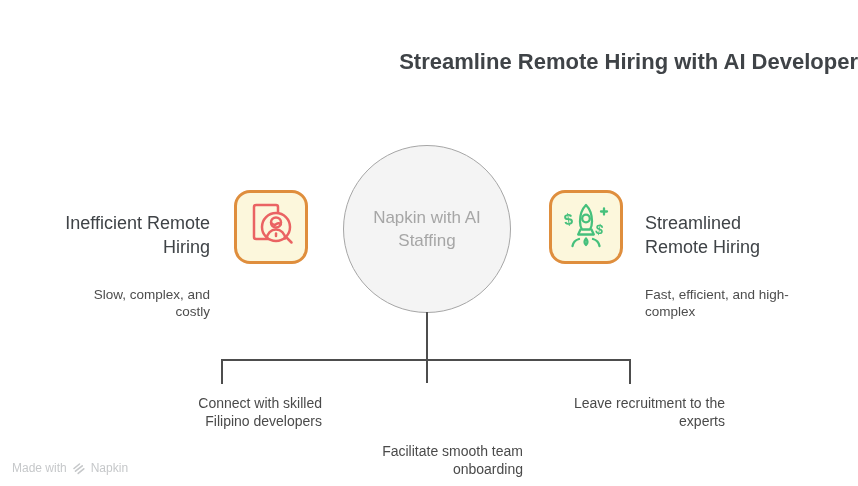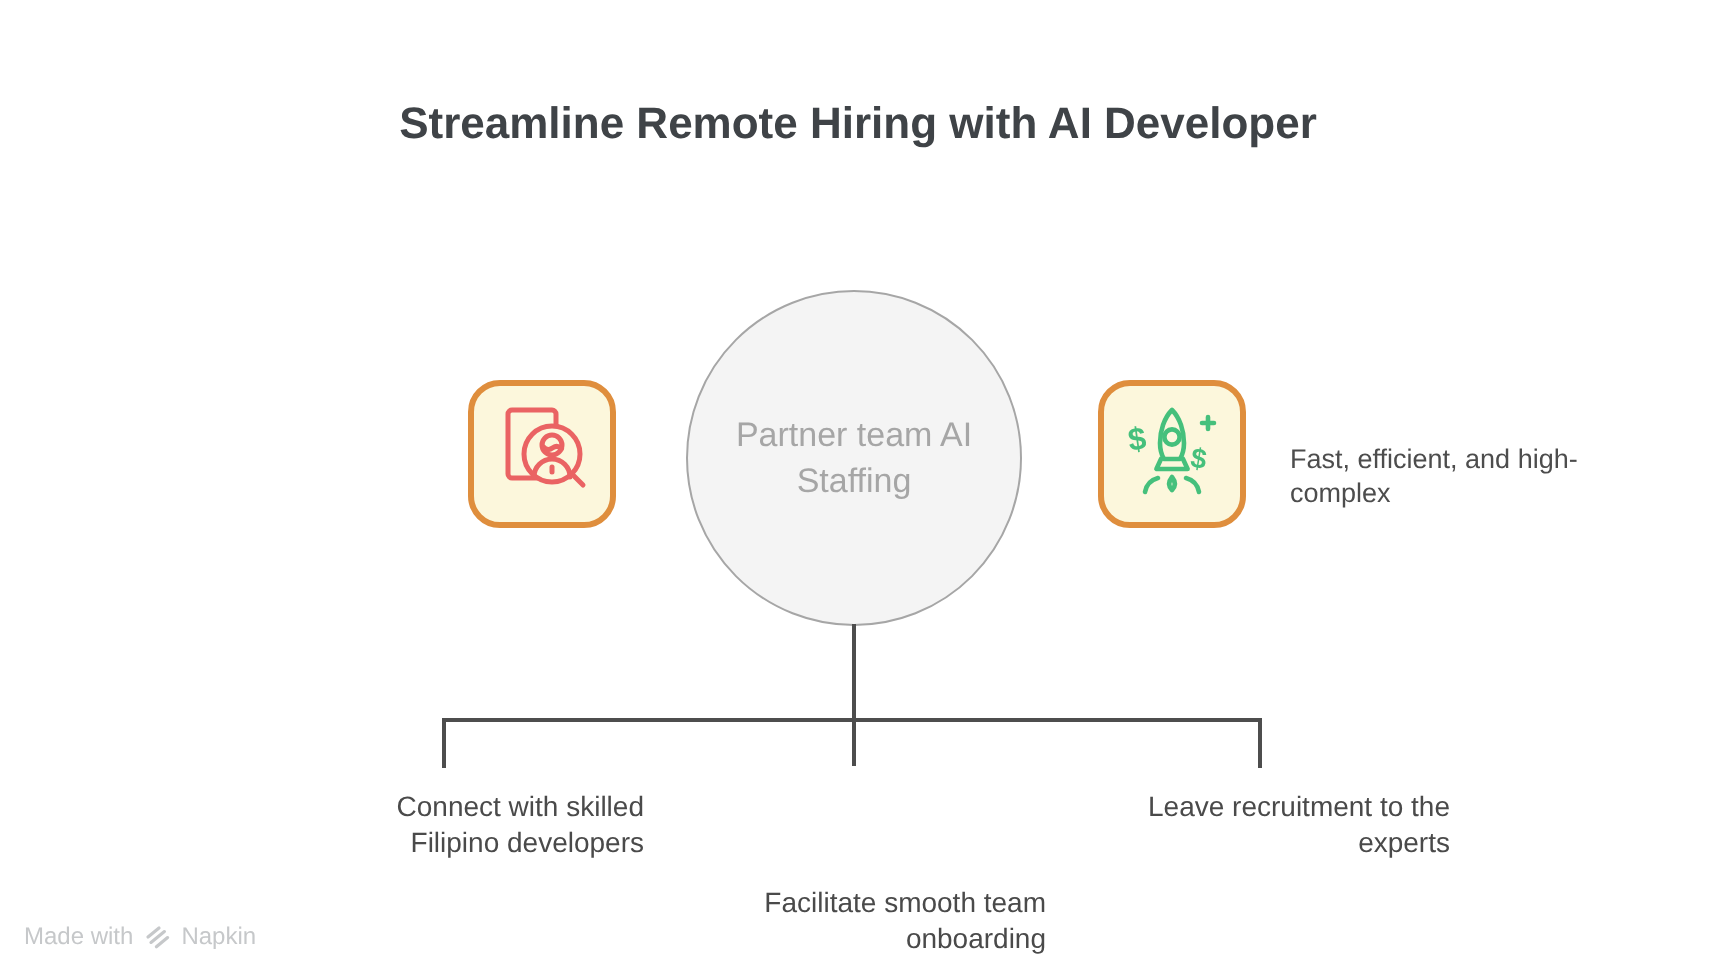--- a/index.html
+++ b/index.html
@@ -7,21 +7,21 @@
     --connector:#4d4d4d; --circle_fill:#f4f4f4; --circle_border:#a6a6a6; --circle_text:#a6a6a6;
     --heading_text:#3f4347; --body_text:#4d4d4d; --label_text:#4a4a4a; --watermark_text:#c6c8ca;
   }
   *{margin:0;padding:0;box-sizing:border-box;}
   html,body{background:#fff;}
   .canvas{
     position:relative;width:858px;height:486px;background:#ffffff;overflow:hidden;
     font-family:"Liberation Sans","DejaVu Sans",sans-serif;
   }
   .title{
-    position:absolute;left:0;top:48px;width:858px;text-align:center;
+    position:absolute;left:0;top:48px;width:858px;text-align:right;
     font-size:22px;line-height:28px;font-weight:bold;color:var(--heading_text);
   }
   .text-block{position:absolute;white-space:pre-line;}
   .tb-left{right:648px;top:194px;width:182px;text-align:right;}
   .tb-right{left:645px;top:194px;width:170px;text-align:left;}
   .tb-heading{font-size:18px;line-height:23.5px;color:var(--heading_text);}
   .tb-desc{margin-top:10px;font-size:13.5px;line-height:16.5px;color:var(--body_text);}
   .icon-frame{
     position:absolute;width:74px;height:74px;border-radius:16px;
     border:3px solid var(--accent_orange);background:var(--icon_bg);
@@ -53,53 +53,61 @@
     font-size:12px;color:var(--watermark_text);
   }
 </style>
 </head>
 <body>
 
 <div class="canvas">
 
   <div class="title">Streamline Remote Hiring with AI Developer</div>
 
+  <div class="text-block tb-left">
+    <div class="tb-heading">Inefficient Remote
+Hiring</div>
+    <div class="tb-desc">Slow, complex, and
+costly</div>
+  </div>
 
   <div class="icon-frame icon-frame-left">
     <svg width="56" height="56" viewBox="0 0 56 56" aria-hidden="true">
       <rect class="red-stroke" x="11" y="6" width="24" height="34" rx="2"></rect>
       <circle class="red-fillbg" cx="33" cy="28" r="14"></circle>
       <circle class="red-stroke" cx="33" cy="23.5" r="5"></circle>
       <path class="red-stroke" d="M28.6,24.3 q2.2,2.6 4.8,0.6 q2.2,-1.6 4.4,0.4"></path>
       <path class="red-stroke" d="M24,39.5 a9,9 0 0 1 18,0"></path>
       <path class="red-stroke" d="M33,34.5 v2.5"></path>
       <path class="red-stroke" d="M43,38 l5.5,5.5"></path>
     </svg>
   </div>
 
   <div class="circle">
-    <span>Partner team AI
+    <span>Napkin with AI
 Staffing</span>
   </div>
 
   <div class="icon-frame icon-frame-right">
     <svg width="56" height="56" viewBox="0 0 56 56" aria-hidden="true">
       <path class="green-stroke" d="M28,6 C32,10 34,16.5 34,22.5 c0,3.2 -0.8,6 -2,8 h-8 c-1.2,-2 -2,-4.8 -2,-8 c0,-6 2,-12.5 6,-16.5 Z"></path>
       <circle class="green-stroke" cx="28" cy="19.5" r="3.8"></circle>
       <path class="green-stroke" d="M22.5,30.5 L20.2,35.5 h15.6 L33.5,30.5"></path>
       <path class="green-stroke" d="M28,39.5 c1.9,2.4 1.9,4.6 0,6.5 c-1.9,-1.9 -1.9,-4.1 0,-6.5 Z"></path>
       <path class="green-stroke" d="M14.5,47 q1,-5.5 6.5,-7"></path>
       <path class="green-stroke" d="M41.5,47 q-1,-5.5 -6.5,-7"></path>
       <text class="green-text" x="6" y="26" font-size="16" transform="rotate(-8 10 20)">$</text>
       <text class="green-text" x="37.5" y="35" font-size="14" transform="rotate(9 41 30)">$</text>
       <path class="green-stroke" d="M46,9.5 v6 M43,12.5 h6"></path>
     </svg>
   </div>
 
   <div class="text-block tb-right">
+    <div class="tb-heading">Streamlined
+Remote Hiring</div>
     <div class="tb-desc">Fast, efficient, and high-
 complex</div>
   </div>
 
   <div class="line" style="left:425.8px;top:312px;width:2.4px;height:48px;"></div>
   <div class="line" style="left:221px;top:358.8px;width:410px;height:2.4px;"></div>
   <div class="line" style="left:221px;top:358.8px;width:2.4px;height:25px;"></div>
   <div class="line" style="left:425.8px;top:358.8px;width:2.4px;height:24px;"></div>
   <div class="line" style="left:628.6px;top:358.8px;width:2.4px;height:25px;"></div>
 

